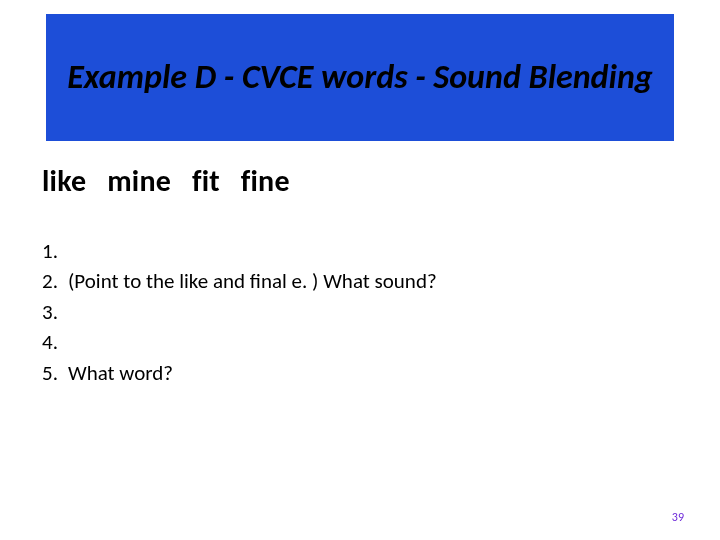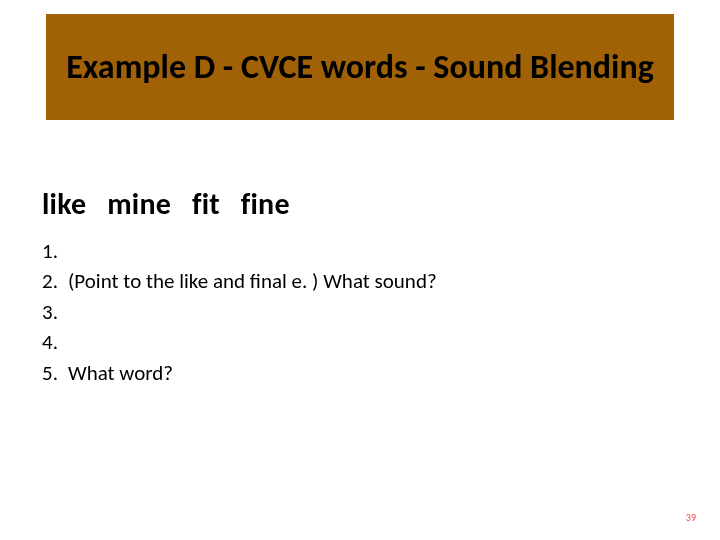--- a/index.html
+++ b/index.html
@@ -11,41 +11,41 @@
     font-family: Calibri, "Segoe UI", Arial, sans-serif;
     color: #000;
     position: relative;
     overflow: hidden;
   }
   .title-box {
     position: absolute;
     left: 46px;
     top: 14px;
     width: 628px;
-    height: 106px;
-    background: #a16207;
+    height: 127px;
+    background: #1d4ed8;
     display: flex;
     align-items: center;
     justify-content: center;
     text-align: center;
+    font-style: italic;
   }
   .title-text {
     font-size: 34px;
     font-weight: 700;
     line-height: 1.2;
     padding: 0 20px;
   }
   .words-row {
     position: absolute;
     left: 42px;
     top: 162px;
     font-size: 30px;
     font-weight: 700;
     letter-spacing: 0.2px;
-    margin-top: 23px;
   }
   .words-row span {
     margin-right: 14px;
   }
   .words-row span:last-child {
     margin-right: 0;
   }
   .steps {
     position: absolute;
     left: 42px;
@@ -55,24 +55,24 @@
   }
   .step-row {
     display: flex;
   }
   .step-num {
     width: 26px;
     flex: 0 0 26px;
   }
   .page-num {
     position: absolute;
-    right: 24px;
+    right: 36px;
     bottom: 16px;
-    font-size: 10px;
-    color: #ef4444;
+    font-size: 12px;
+    color: #6d28d9;
   }
 </style>
 </head>
 <body>
 
 <div class="title-box">
   <div class="title-text">Example D - CVCE words - Sound Blending</div>
 </div>
 
 <div class="words-row">

